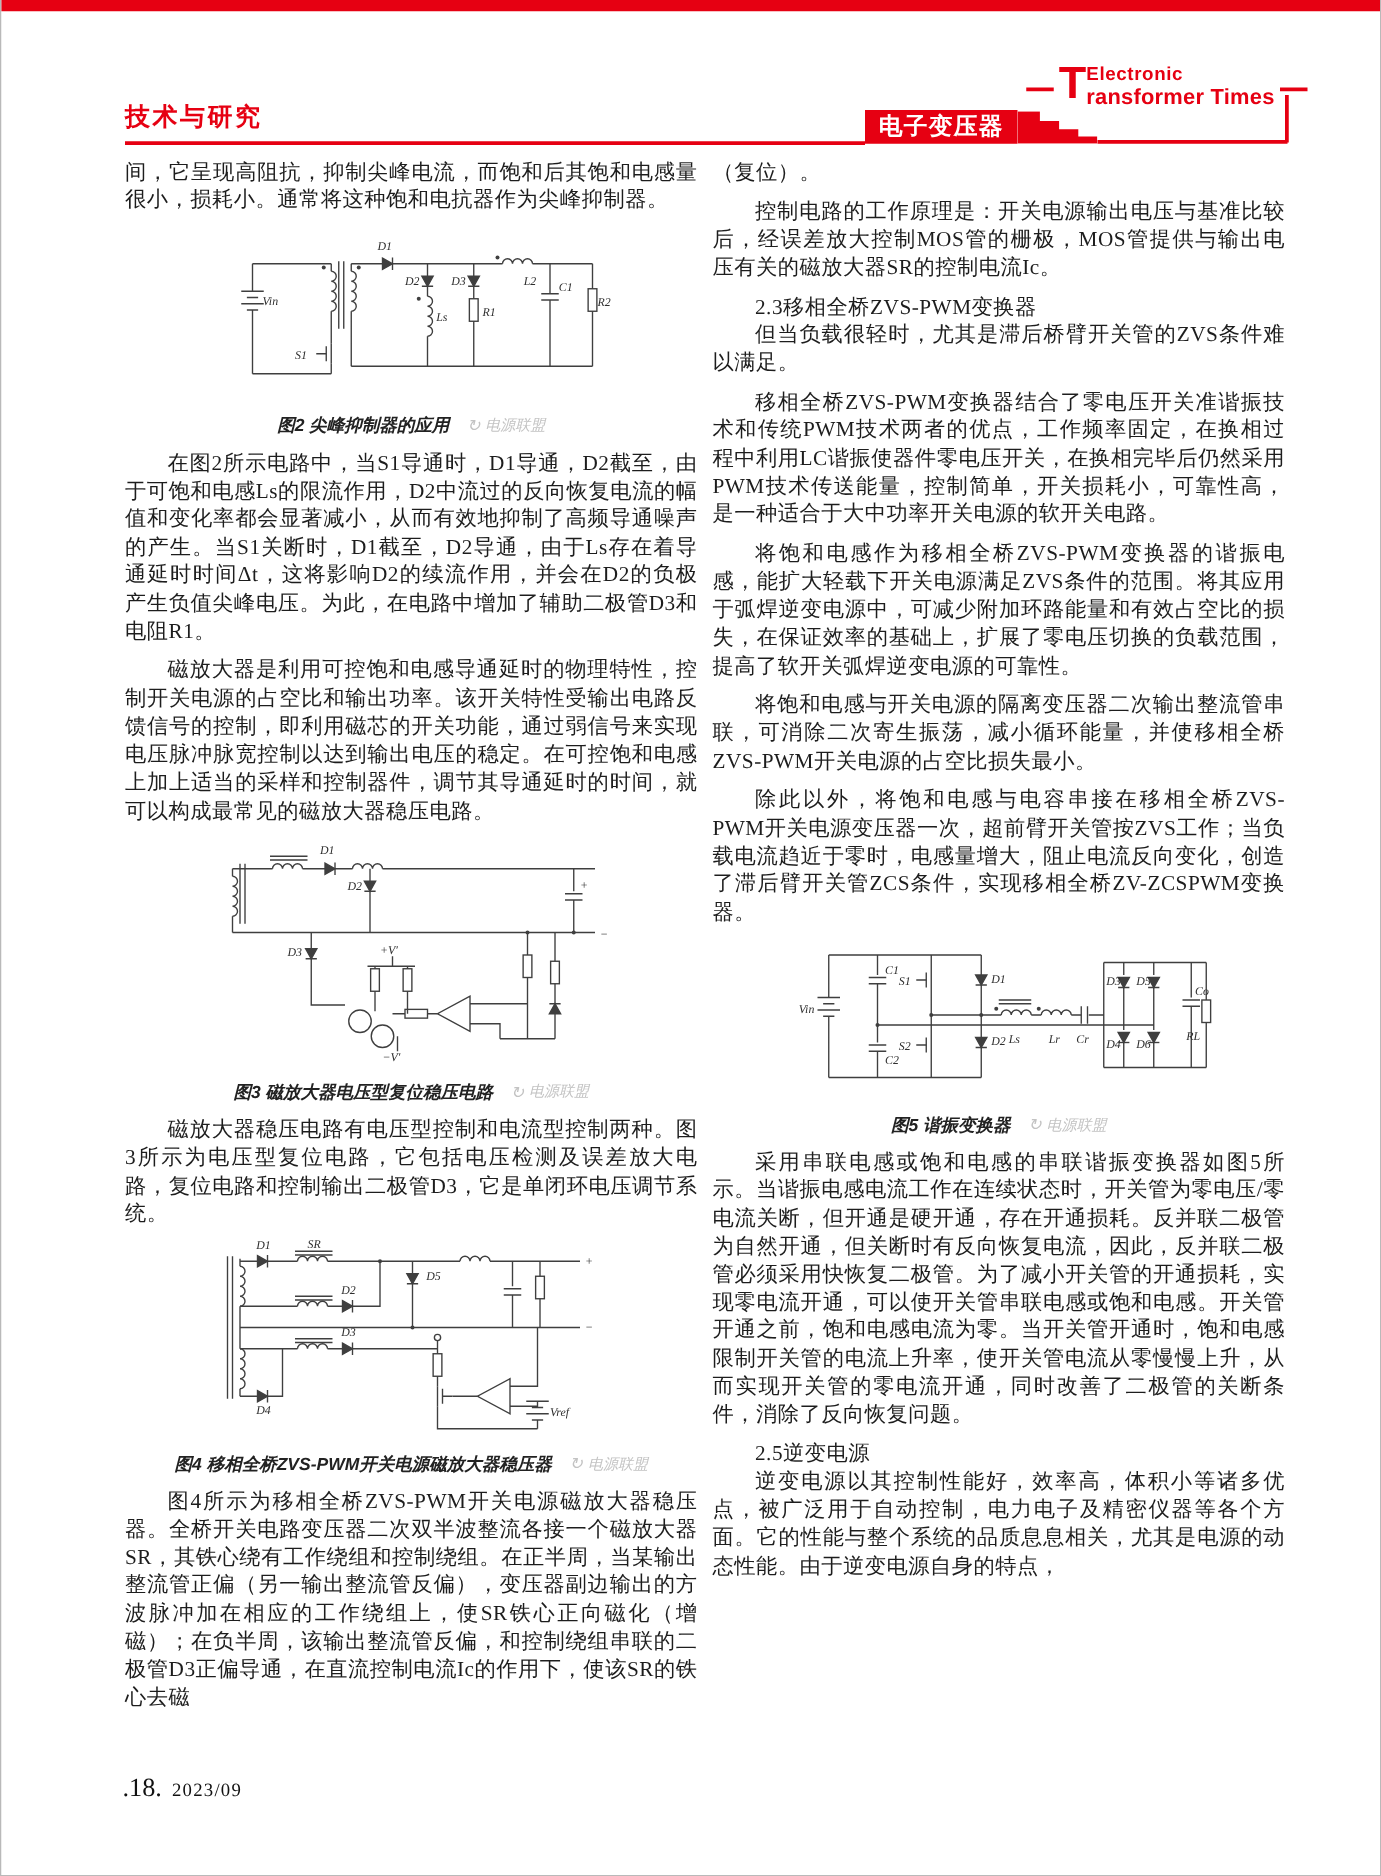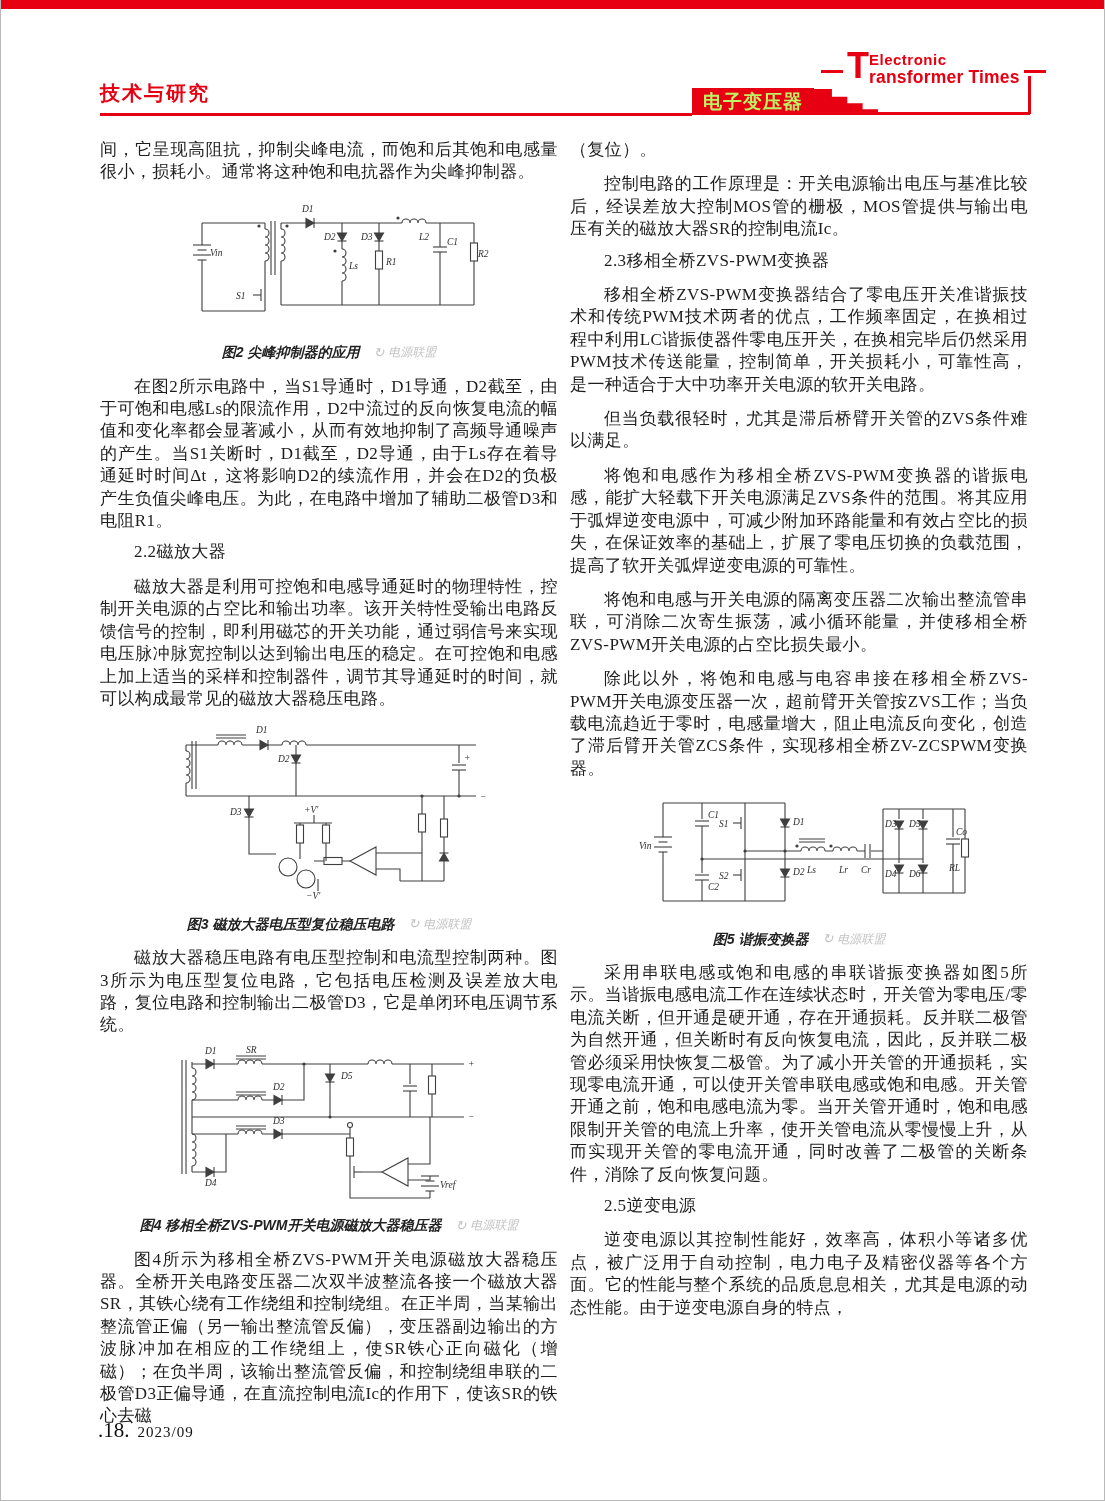--- a/index.html
+++ b/index.html
@@ -7,40 +7,40 @@
   .page{position:relative;width:1105px;height:1501px;background:#fff;box-sizing:border-box;
         border-left:1px solid #b9b9b9;border-right:1px solid #b9b9b9;border-bottom:1px solid #b9b9b9;
         overflow:hidden;font-family:"Liberation Serif","DejaVu Serif",serif;color:var(--ink);}
   .top-bar{position:absolute;top:0;left:0;width:100%;height:9px;background:var(--red);}
 
   
   .sec-title{position:absolute;left:99px;top:80px;font-family:"Liberation Sans",sans-serif;
              font-weight:bold;font-size:20px;color:var(--red);letter-spacing:2px;}
   .title-rule{position:absolute;left:99px;top:113px;width:592px;height:2.5px;background:var(--red);}
   .badge{position:absolute;left:691px;top:88px;width:122px;height:27px;background:var(--red);
-         color:#bef264;font-family:"Liberation Sans",sans-serif;font-weight:bold;font-size:19px;
+         color:#ffffff;font-family:"Liberation Sans",sans-serif;font-weight:bold;font-size:19px;
          line-height:27px;text-align:center;letter-spacing:1px;}
   .stairs{position:absolute;left:813px;top:89px;width:64px;height:26px;background:var(--red);
           clip-path:polygon(0 0,28% 0,28% 30%,52% 30%,52% 55%,76% 55%,76% 78%,100% 78%,100% 100%,0 100%);}
   .badge-line{position:absolute;left:877px;top:112px;width:152px;height:2.5px;background:var(--red);}
   .vert-line{position:absolute;left:1027px;top:76px;width:2.5px;height:38px;background:var(--red);}
   .logo{position:absolute;left:820px;top:50px;display:flex;align-items:flex-start;color:var(--red);
         font-family:"Liberation Sans",sans-serif;font-weight:bold;}
   .logo .dash{width:22px;height:3px;background:var(--red);margin-top:20px;margin-right:4px;}
   .logo .dash.r{margin-left:4px;}
   .big-t{font-size:36px;line-height:32px;}
   .logo-col{display:flex;flex-direction:column;line-height:1.05;padding-top:2px;}
   .electronic{font-size:15px;letter-spacing:.5px;}
   .logo-rest{font-size:17.5px;letter-spacing:.2px;}
 
   
   .col{position:absolute;top:127px;width:458px;font-size:17px;line-height:22.4px;
        text-align:justify;letter-spacing:.4px;}
   .col-left{left:99px;} .col-right{left:569px;}
-  .col p{margin:12px 0 9px;text-indent:2em;}
+  .col p{margin:0 0 9px;text-indent:2em;}
   .col p.cont{text-indent:0;}
   .h-sub{margin:0 0;text-indent:2em;}
 
   figure{margin:2px auto 8px;text-align:center;}
   figcaption{margin-top:2px;font-family:"Liberation Sans",sans-serif;font-weight:bold;font-size:14px;
              color:#222;display:flex;justify-content:center;align-items:center;gap:14px;letter-spacing:0;font-style:italic;}
   .wm{display:inline-flex;align-items:center;gap:4px;color:#c3c3c3;font-size:12px;font-weight:normal;
       font-family:"Liberation Sans",sans-serif;}
   .wm-icon{font-size:13px;line-height:1;}
 
@@ -163,21 +163,20 @@
       <figcaption>
         <span>图2 尖峰抑制器的应用</span>
         <span class="wm">
             <span class="wm-icon">↻</span>
             <span>电源联盟</span>
           </span>
       </figcaption>
     </figure>
 
     <p>在图2所示电路中，当S1导通时，D1导通，D2截至，由于可饱和电感Ls的限流作用，D2中流过的反向恢复电流的幅值和变化率都会显著减小，从而有效地抑制了高频导通噪声的产生。当S1关断时，D1截至，D2导通，由于Ls存在着导通延时时间Δt，这将影响D2的续流作用，并会在D2的负极产生负值尖峰电压。为此，在电路中增加了辅助二极管D3和电阻R1。</p>
-    <div class="h-sub">2.2磁放大器</div>
     <p>磁放大器是利用可控饱和电感导通延时的物理特性，控制开关电源的占空比和输出功率。该开关特性受输出电路反馈信号的控制，即利用磁芯的开关功能，通过弱信号来实现电压脉冲脉宽控制以达到输出电压的稳定。在可控饱和电感上加上适当的采样和控制器件，调节其导通延时的时间，就可以构成最常见的磁放大器稳压电路。</p>
 
     <figure>
       <svg class="cir" width="330" height="185" viewBox="0 0 330 185">
         <path d="M22,26 V32 M22,64 V77 M28,22 V70 M32,22 V70
                  M22,26 H54 M78,26 H96 M104,26 H118 M142,26 H312 M52,16 H82 M52,19 H82
                  M22,77 H312 M295,26 V44 M295,51 V77
                  M132,26 V36 M132,44 V77
                  M85,77 V90 M85,98 V135 H112
                  M258,77 V95 M258,113 V162 M280,77 V100 M280,118 V134 M280,142 V162 M236,162 H280
@@ -272,22 +271,22 @@
       </figcaption>
     </figure>
 
     <p>图4所示为移相全桥ZVS-PWM开关电源磁放大器稳压器。全桥开关电路变压器二次双半波整流各接一个磁放大器SR，其铁心绕有工作绕组和控制绕组。在正半周，当某输出整流管正偏（另一输出整流管反偏），变压器副边输出的方波脉冲加在相应的工作绕组上，使SR铁心正向磁化（增磁）；在负半周，该输出整流管反偏，和控制绕组串联的二极管D3正偏导通，在直流控制电流Ic的作用下，使该SR的铁心去磁</p>
   </section>
 
   <section class="col col-right">
     <p class="cont">（复位）。</p>
     <p>控制电路的工作原理是：开关电源输出电压与基准比较后，经误差放大控制MOS管的栅极，MOS管提供与输出电压有关的磁放大器SR的控制电流Ic。</p>
     <div class="h-sub">2.3移相全桥ZVS-PWM变换器</div>
+    <p>但当负载很轻时，尤其是滞后桥臂开关管的ZVS条件难以满足。</p>
     <p>移相全桥ZVS-PWM变换器结合了零电压开关准谐振技术和传统PWM技术两者的优点，工作频率固定，在换相过程中利用LC谐振使器件零电压开关，在换相完毕后仍然采用PWM技术传送能量，控制简单，开关损耗小，可靠性高，是一种适合于大中功率开关电源的软开关电路。</p>
-    <p>但当负载很轻时，尤其是滞后桥臂开关管的ZVS条件难以满足。</p>
     <p>将饱和电感作为移相全桥ZVS-PWM变换器的谐振电感，能扩大轻载下开关电源满足ZVS条件的范围。将其应用于弧焊逆变电源中，可减少附加环路能量和有效占空比的损失，在保证效率的基础上，扩展了零电压切换的负载范围，提高了软开关弧焊逆变电源的可靠性。</p>
     <p>将饱和电感与开关电源的隔离变压器二次输出整流管串联，可消除二次寄生振荡，减小循环能量，并使移相全桥ZVS-PWM开关电源的占空比损失最小。</p>
     <p>除此以外，将饱和电感与电容串接在移相全桥ZVS-PWM开关电源变压器一次，超前臂开关管按ZVS工作；当负载电流趋近于零时，电感量增大，阻止电流反向变化，创造了滞后臂开关管ZCS条件，实现移相全桥ZV-ZCSPWM变换器。</p>
 
     <figure>
       <svg class="cir" width="345" height="130" viewBox="0 0 345 130">
         <path d="M36,14 V48 M36,63 V112 M36,14 H158 M36,112 H158
                  M75,14 V30 M75,37 V84 M75,91 V112
                  M118,14 V26 M118,42 V78 M118,94 V112
                  M158,14 V30 M158,38 V80 M158,88 V112

